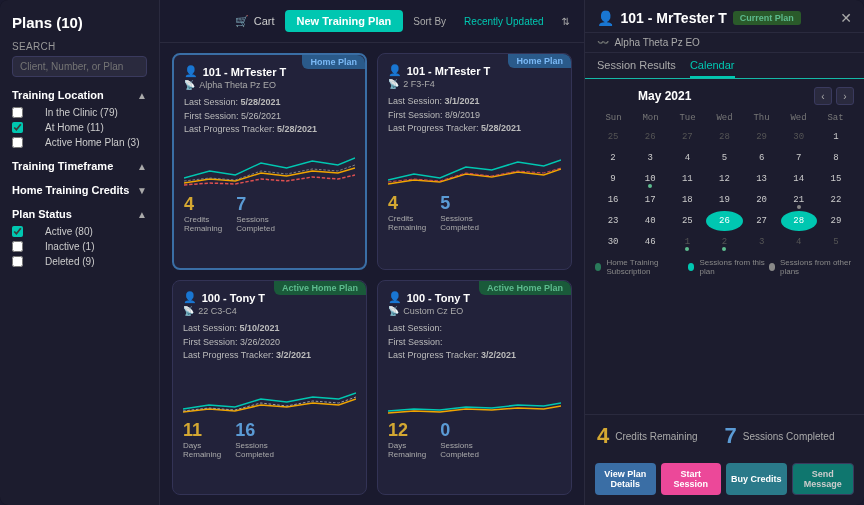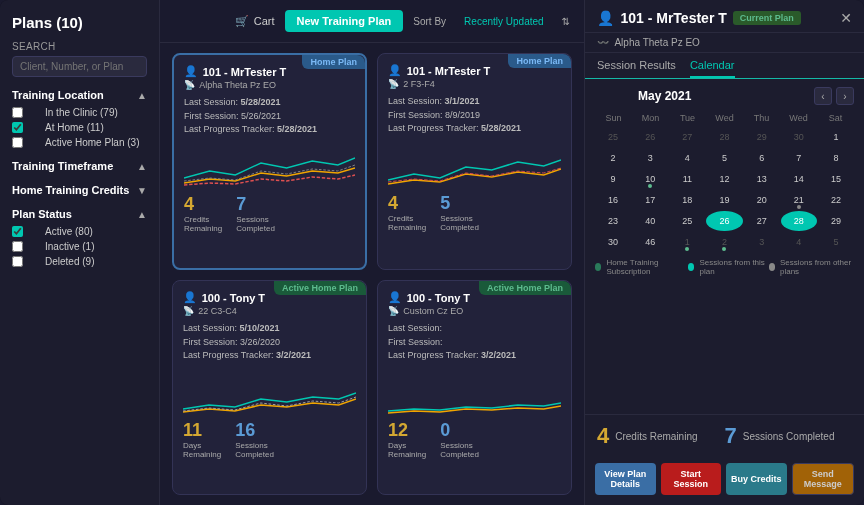--- a/index.html
+++ b/index.html
@@ -328,20 +328,21 @@
       height: 18px;
       border-radius: 3px;
       cursor: pointer;
       font-size: 10px;
       display: flex;
       align-items: center;
       justify-content: center;
     }
     .calendar-grid {
       width: 100%;
+      font-family: Liberation Mono, monospace;
     }
     .cal-day-header {
       display: grid;
       grid-template-columns: repeat(7, 1fr);
       margin-bottom: 2px;
     }
     .cal-day-name {
       text-align: center;
       font-size: 9px;
       color: #777;
@@ -433,23 +434,23 @@
       flex: 1;
       padding: 5px 4px;
       border-radius: 4px;
       border: none;
       font-size: 9px;
       font-weight: 600;
       cursor: pointer;
       text-align: center;
     }
     .btn-blue { background: #3a6ea5; color: #fff; }
-    .btn-green { background: #b91c1c; color: #fff; }
+    .btn-green { background: #ec4899; color: #fff; }
     .btn-teal { background: #2a7a8a; color: #fff; }
-    .btn-outline { background: #a16207; color: #ccc; border: 1px solid #3a3a5e; }
+    .btn-outline { background: #0f766e; color: #ccc; border: 1px solid #3a3a5e; }
     
     .chart-svg { width: 100%; height: 45px; }
     .person-icon { font-size: 11px; color: #aaa; }
     .wifi-icon { font-size: 9px; color: #aaa; }
   </style>
 </head>
 <body>
 
 <div class="app-container">
 

